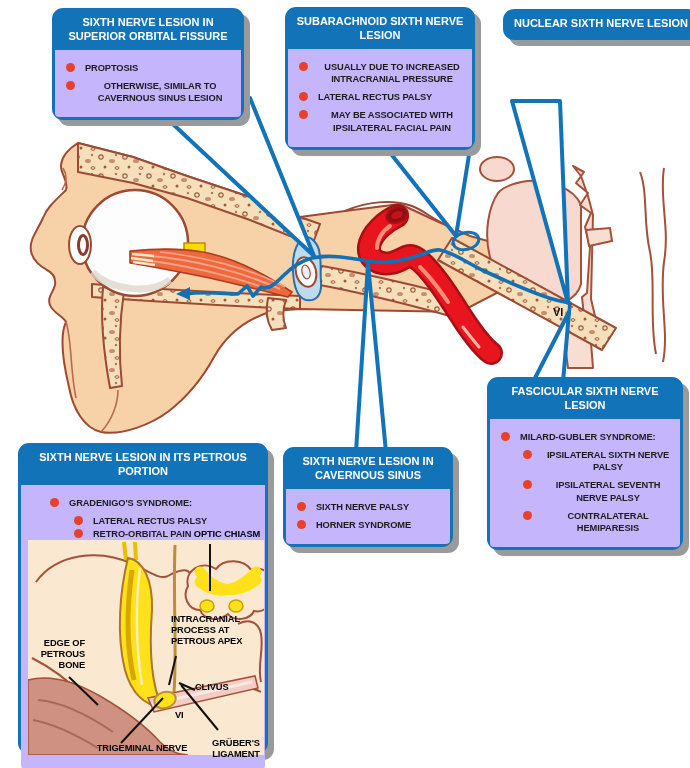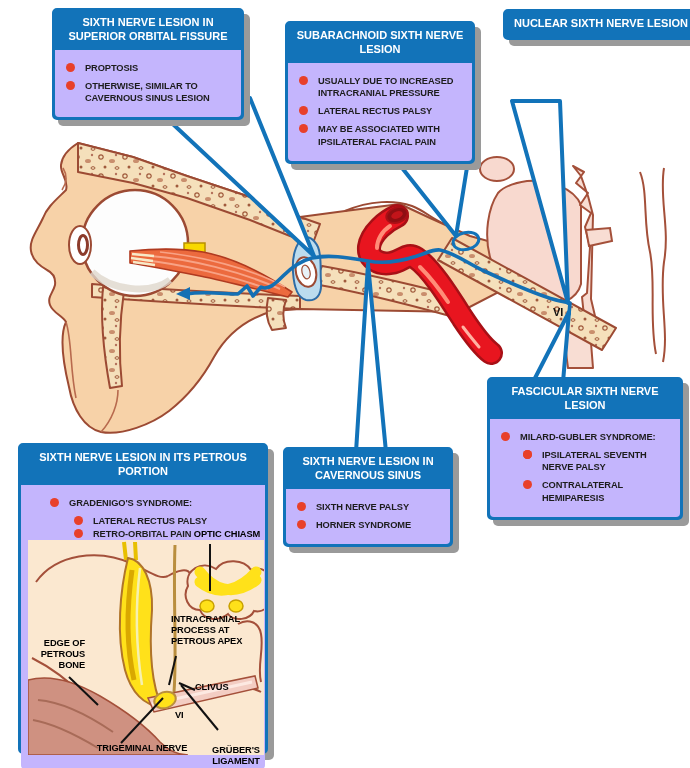--- a/index.html
+++ b/index.html
@@ -1,31 +1,31 @@
 <!DOCTYPE html>
 <html><head>
 <meta charset="utf-8">
 <style>
   html,body{margin:0;padding:0;background:#fff;}
   .stage{position:relative;width:690px;height:768px;background:#fff;overflow:hidden;
          font-family:"Liberation Sans", sans-serif;}
   .stage svg.art{position:absolute;left:0;top:0;z-index:1;}
   .callout{position:absolute;z-index:2;background:#1273b9;border:3px solid #1273b9;
-           border-radius:5px;box-shadow:6px 6px 0 #9a9a9a;box-sizing:border-box;}
+           border-radius:11px;box-shadow:6px 6px 0 #9a9a9a;box-sizing:border-box;}
   .hd{color:#fff;text-align:center;font-weight:bold;font-size:11px;line-height:1.25;
       padding:5px 4px 6px 4px;letter-spacing:0;}
   .bd{background:#c4b5fd;border-radius:0 0 4px 4px;padding:7px 6px 7px 8px;position:relative;}
   .bullet{position:relative;padding-left:22px;margin:5px 0 6px 0;font-size:9.3px;font-weight:bold;
           color:#1d1d1d;line-height:1.32;letter-spacing:-0.1px;}
   .bullet .dot{position:absolute;left:3px;top:1px;width:9px;height:9px;border-radius:50%;
                background:#e8402a;}
   .bullet.sub{margin-left:22px;}
   .bullet.sub2{margin-left:14px;}
   .bullet .txt{display:block;text-align:left;}
-  .bullet.ctr .txt{text-align:left;}
+  .bullet.ctr .txt{text-align:center;}
   .c5{height:311px;}
   .inset-svg{position:absolute;left:7px;top:94px;z-index:1;}
   .ilabel{position:absolute;z-index:3;font-size:9.3px;font-weight:bold;color:#000;
           line-height:1.18;letter-spacing:-0.1px;}
   .vi-label{position:absolute;z-index:2;font-size:11px;font-weight:bold;color:#111;}
 </style>
 </head>
 <body>
 
 <div class="stage">
@@ -142,21 +142,21 @@
         <span class="dot"></span>
         <span class="txt">PROPTOSIS</span>
         </div>
       <div class="bullet ctr">
         <span class="dot"></span>
         <span class="txt">OTHERWISE, SIMILAR TO CAVERNOUS SINUS LESION</span>
         </div>
     </div>
   </div>
 
-  <div class="callout" style="left:285px;top:21px;width:190px;">
+  <div class="callout" style="left:285px;top:7px;width:190px;">
     <div class="hd">SUBARACHNOID SIXTH NERVE LESION</div>
     <div class="bd">
       <div class="bullet ctr">
         <span class="dot"></span>
         <span class="txt">USUALLY DUE TO INCREASED INTRACRANIAL PRESSURE</span>
         </div>
       <div class="bullet">
         <span class="dot"></span>
         <span class="txt">LATERAL RECTUS PALSY</span>
         </div>
@@ -173,20 +173,21 @@
 
   <div class="callout" style="left:487px;top:377px;width:196px;">
     <div class="hd">FASCICULAR SIXTH NERVE LESION</div>
     <div class="bd">
       <div class="bullet">
         <span class="dot"></span>
         <span class="txt">MILARD-GUBLER SYNDROME:</span>
         </div>
       <div class="bullet sub ctr">
         <span class="dot"></span>
+        <span class="txt">IPSILATERAL SIXTH NERVE PALSY</span>
         </div>
       <div class="bullet sub ctr">
         <span class="dot"></span>
         <span class="txt">IPSILATERAL SEVENTH NERVE PALSY</span>
         </div>
       <div class="bullet sub ctr">
         <span class="dot"></span>
         <span class="txt">CONTRALATERAL HEMIPARESIS</span>
         </div>
     </div>
@@ -276,17 +277,17 @@
         <path d="M93,203 L135,158"></path>
         <path d="M41,137 L70,165"></path>
       </g>
     </svg>
 
     <div class="ilabel" style="left:158px;top:83px;width:96px;text-align:center;">OPTIC CHIASM</div>
     <div class="ilabel" style="left:150px;top:168px;width:92px;text-align:left;">INTRACRANIAL PROCESS AT PETROUS APEX</div>
     <div class="ilabel" style="left:8px;top:192px;width:56px;text-align:right;">EDGE OF PETROUS BONE</div>
     <div class="ilabel" style="left:174px;top:236px;">CLIVUS</div>
     <div class="ilabel" style="left:154px;top:264px;">VI</div>
-    <div class="ilabel" style="left:180px;top:299px;width:70px;text-align:center;">GRÜBER'S LIGAMENT</div>
+    <div class="ilabel" style="left:180px;top:292px;width:70px;text-align:center;">GRÜBER'S LIGAMENT</div>
     <div class="ilabel" style="left:56px;top:297px;width:130px;text-align:center;">TRIGEMINAL NERVE</div>
   </div>
 
 </div>
 
 </body></html>

